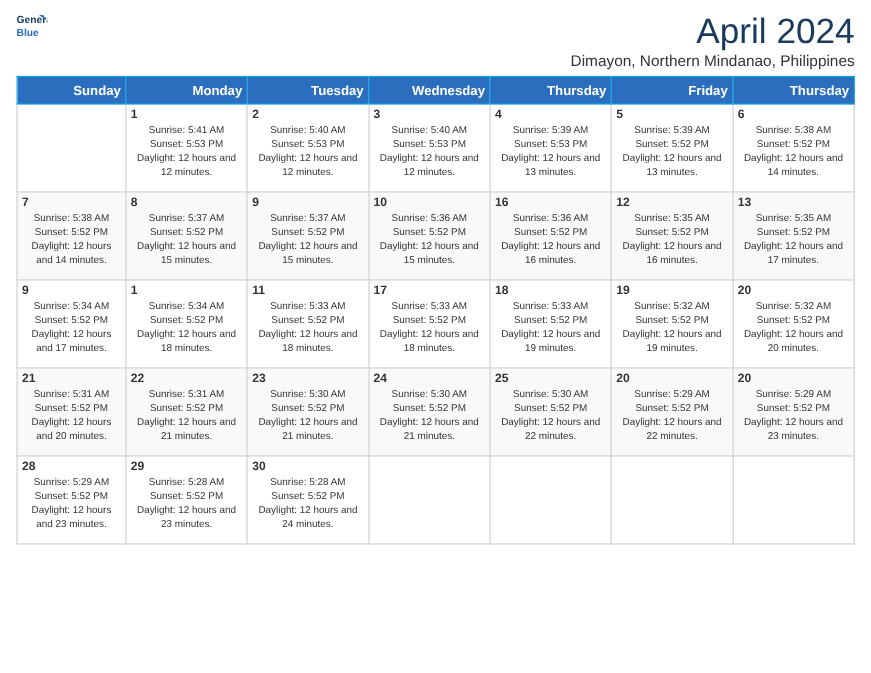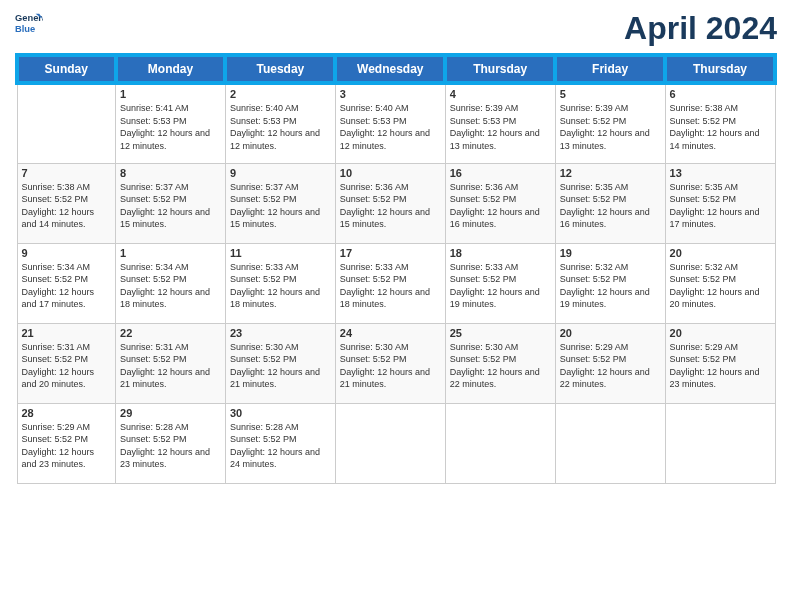--- a/index.html
+++ b/index.html
@@ -23,59 +23,60 @@
     }
     .logo-icon {
       width: 28px;
       height: 28px;
     }
     .title-section {
       text-align: right;
     }
     .month-title {
       font-size: 32px;
-      font-weight: bold;
+      font-weight: normal;
       color: #1a3a5c;
     }
     .location-title {
       font-size: 14px;
       color: #333;
     }
     table {
       width: 100%;
       border-collapse: collapse;
       table-layout: fixed;
     }
     th {
       background-color: #2a6ebd;
       color: #fff;
       font-size: 12px;
       padding: 5px 4px;
-      text-align: center;
-      border: 4px solid #0ea5e9;
+      text-align: right;
+      border: 1px solid #0ea5e9;
     }
     td {
       border: 1px solid #ccc;
       vertical-align: top;
       padding: 3px 4px;
       font-size: 9.5px;
       color: #333;
       height: 80px;
     }
     .day-num {
       font-size: 11px;
       font-weight: bold;
       color: #333;
       display: block;
       margin-bottom: 2px;
     }
     .day-info {
       font-size: 9px;
       color: #333;
       line-height: 1.4;
+      text-align: center;
     }
     tr:nth-child(even) td {
       background: #f9f9f9;
     }
     tr:nth-child(odd) td {
       background: #fff;
     }
     th:first-child, td:first-child { width: 13%; }
   </style>
 </head>
@@ -84,20 +85,21 @@
 <div class="header">
   <div class="logo">
     <svg class="logo-icon" viewBox="0 0 30 30" xmlns="http://www.w3.org/2000/svg">
       <text y="12" font-size="10" fill="#1a3a5c" font-weight="bold" font-family="Arial">General</text>
       <text y="24" font-size="10" fill="#2a6ebd" font-weight="bold" font-family="Arial">Blue</text>
       <polygon points="22,4 30,10 26,4" fill="#2a6ebd"></polygon>
     </svg>
   </div>
   <div class="title-section">
     <div class="month-title">April 2024</div>
+    <div class="location-title">Dimayon, Northern Mindanao, Philippines</div>
   </div>
 </div>
 
 <table>
   <thead>
     <tr id="header-row">
         <th>Sunday</th>
         <th>Monday</th>
         <th>Tuesday</th>
         <th>Wednesday</th>

